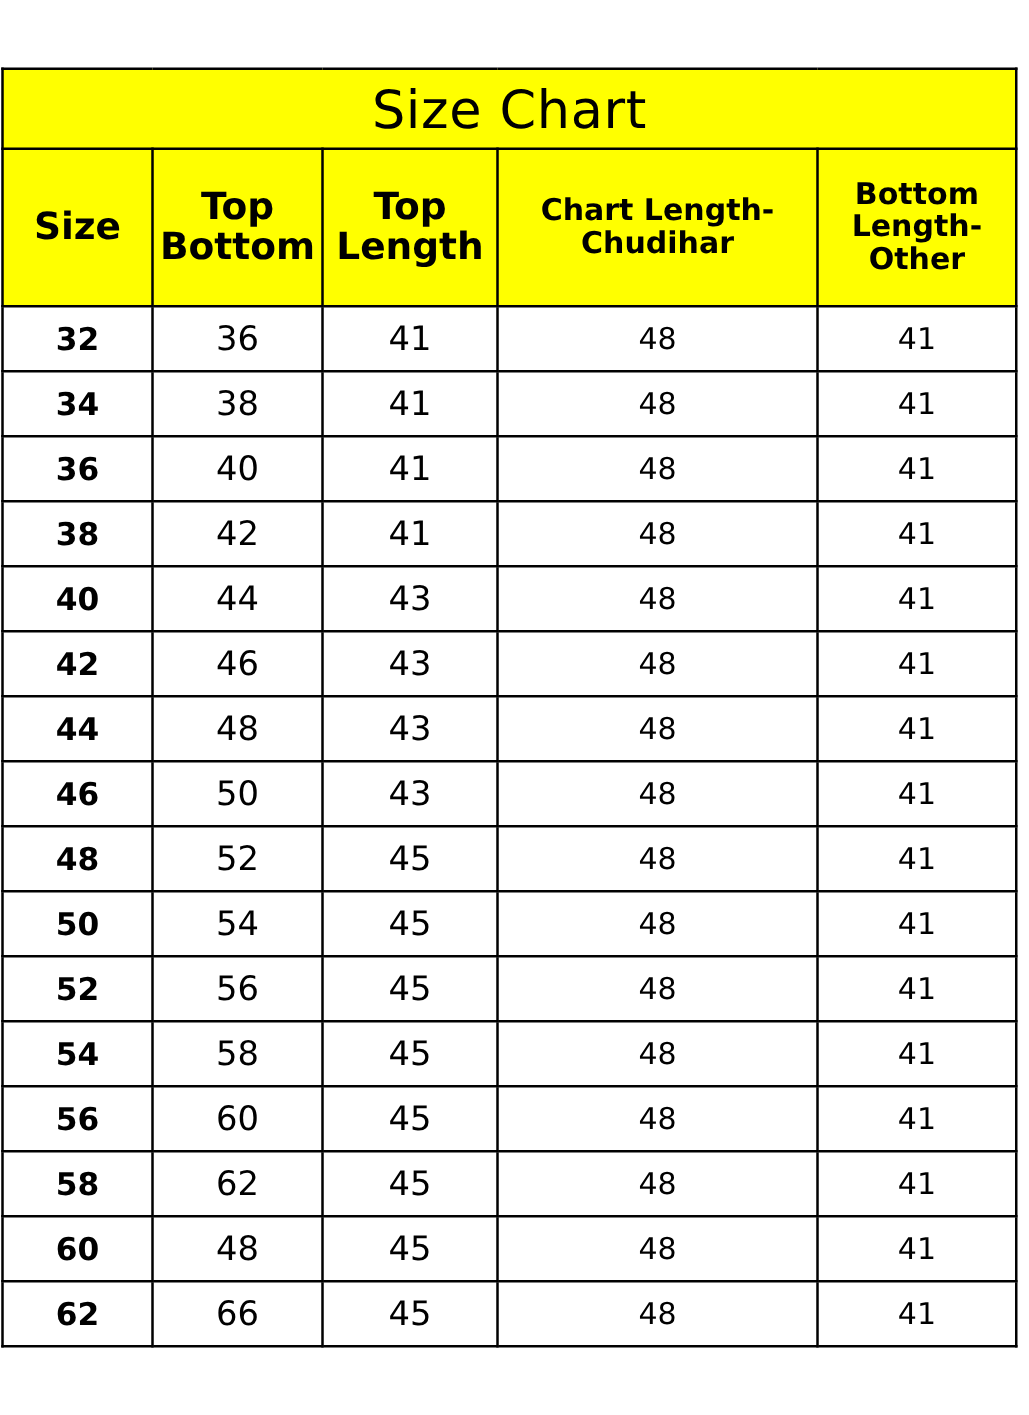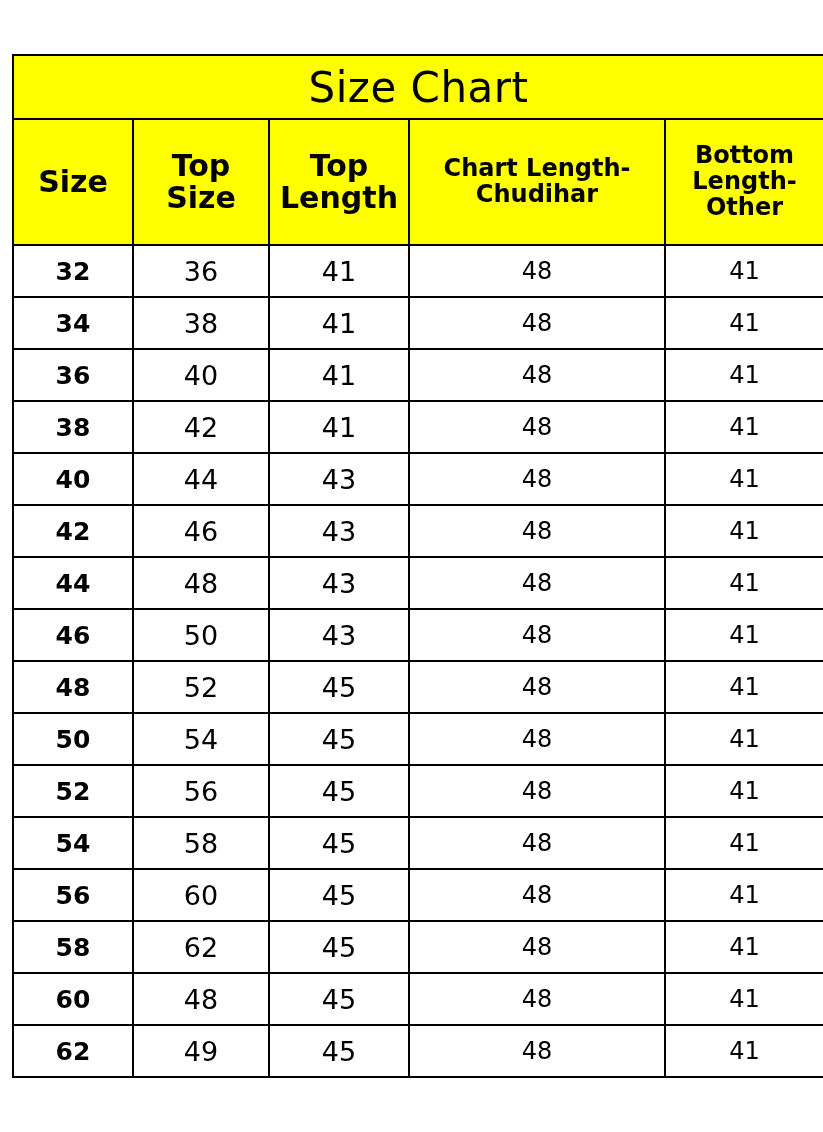--- a/index.html
+++ b/index.html
@@ -8,21 +8,21 @@
     background: #ffffff;
   }
   body {
     width: 823px;
     height: 1132px;
     font-family: "DejaVu Sans", sans-serif;
     position: relative;
   }
   #chart-wrap {
     position: absolute;
-    left: 12px;
+    left: 1px;
     top: 54px;
     width: 811px;
   }
   table.size-chart {
     border-collapse: collapse;
     width: 811px;
     table-layout: fixed;
   }
   table.size-chart td,
   table.size-chart th {
@@ -93,21 +93,21 @@
         <col class="c2">
         <col class="c3">
         <col class="c4">
     </colgroup>
     <tbody>
       <tr>
         <td class="title-cell" colspan="5">Size Chart</td>
       </tr>
       <tr>
         <td class="head-cell">Size</td>
-        <td class="head-cell">Top Size</td>
+        <td class="head-cell">Top Bottom</td>
         <td class="head-cell">Top Length</td>
         <td class="head-cell small">Chart Length-Chudihar</td>
         <td class="head-cell small">Bottom Length-Other</td>
       </tr>
       <tr class="body-row">
         <td class="col-size">32</td>
         <td class="col-chest">36</td>
         <td class="col-toplen">41</td>
         <td class="col-chud">48</td>
         <td class="col-other">41</td>
@@ -205,20 +205,20 @@
       </tr>
       <tr class="body-row">
         <td class="col-size">60</td>
         <td class="col-chest">48</td>
         <td class="col-toplen">45</td>
         <td class="col-chud">48</td>
         <td class="col-other">41</td>
       </tr>
       <tr class="body-row">
         <td class="col-size">62</td>
-        <td class="col-chest">49</td>
+        <td class="col-chest">66</td>
         <td class="col-toplen">45</td>
         <td class="col-chud">48</td>
         <td class="col-other">41</td>
       </tr>
     </tbody>
   </table>
 </div>
 
 </body></html>

